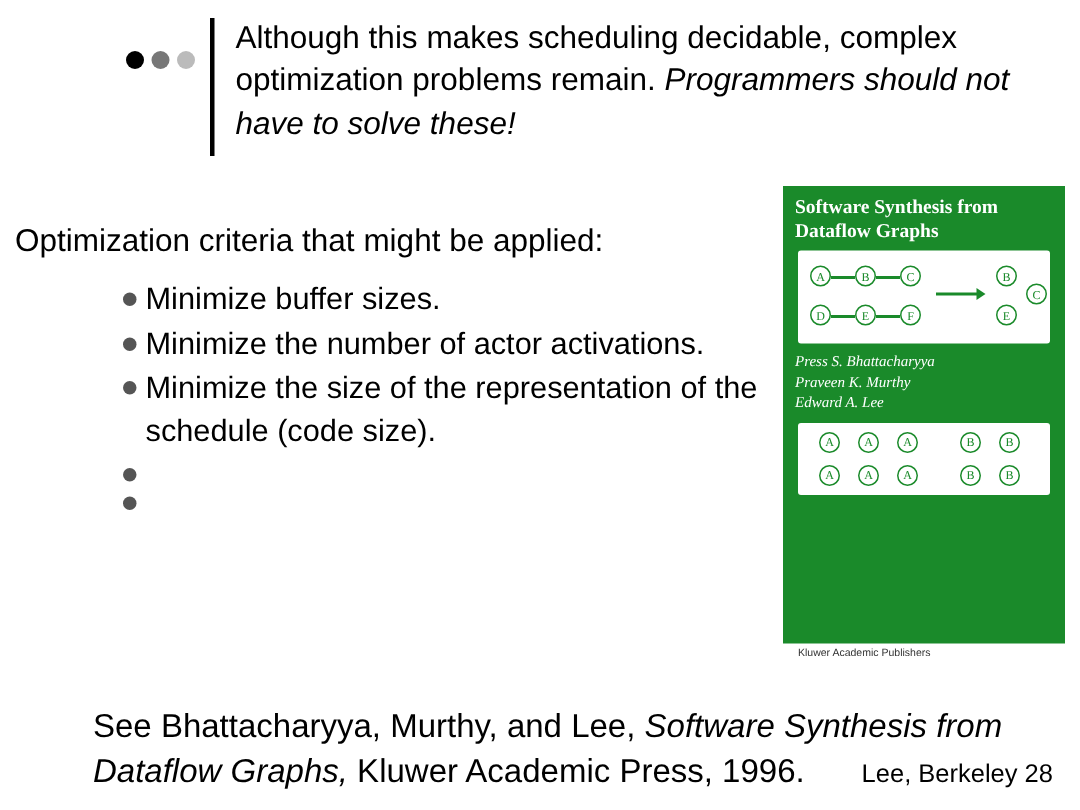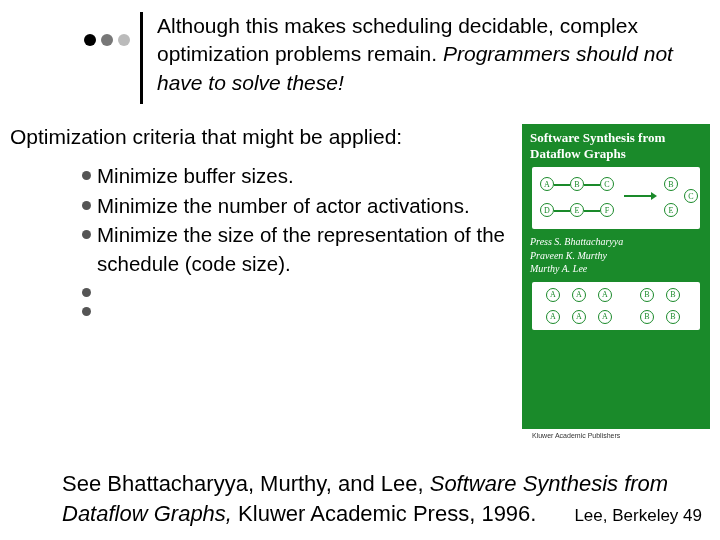--- a/index.html
+++ b/index.html
@@ -44,20 +44,21 @@
     max-width: 530px;
   }
   .italic { font-style: italic; }
   .main {
     display: flex;
     align-items: flex-start;
     padding: 18px 10px 0 10px;
   }
   .left {
     flex: 1;
+    margin-top: 24px;
   }
   .criteria-heading {
     font-size: 21px;
     line-height: 1.4;
     margin-bottom: 10px;
   }
   .bullets {
     padding-left: 72px;
     font-size: 20.5px;
     line-height: 1.42;
@@ -222,21 +223,21 @@
         <div class="arrow" style="left:22px;top:43px;width:16px"></div>
         <div class="arrow" style="left:52px;top:43px;width:16px"></div>
         <div class="bigarrow"></div>
         <div class="node" style="left:132px;top:10px">B</div>
         <div class="node" style="left:152px;top:22px">C</div>
         <div class="node" style="left:132px;top:36px">E</div>
       </div>
       <div class="authors">
         <div>Press S. Bhattacharyya</div>
         <div>Praveen K. Murthy</div>
-        <div>Murthy A. Lee</div>
+        <div>Edward A. Lee</div>
       </div>
       <div class="book-graphic2">
         <div class="node" style="left:14px;top:6px">A</div>
         <div class="node" style="left:40px;top:6px">A</div>
         <div class="node" style="left:66px;top:6px">A</div>
         <div class="node" style="left:14px;top:28px">A</div>
         <div class="node" style="left:40px;top:28px">A</div>
         <div class="node" style="left:66px;top:28px">A</div>
         <div class="node" style="left:108px;top:6px">B</div>
         <div class="node" style="left:134px;top:6px">B</div>
@@ -245,13 +246,13 @@
       </div>
     </div>
     <div class="pub">Kluwer Academic Publishers</div>
   </div>
 </div>
 
 <div class="citation">
   <span>See Bhattacharyya, Murthy, and Lee, </span><span class="cit-italic">Software Synthesis from Dataflow Graphs,</span><span> Kluwer Academic Press, 1996.</span>
 </div>
 
-<div class="footer">Lee, Berkeley 49</div>
+<div class="footer">Lee, Berkeley 28</div>
 
 </body></html>

